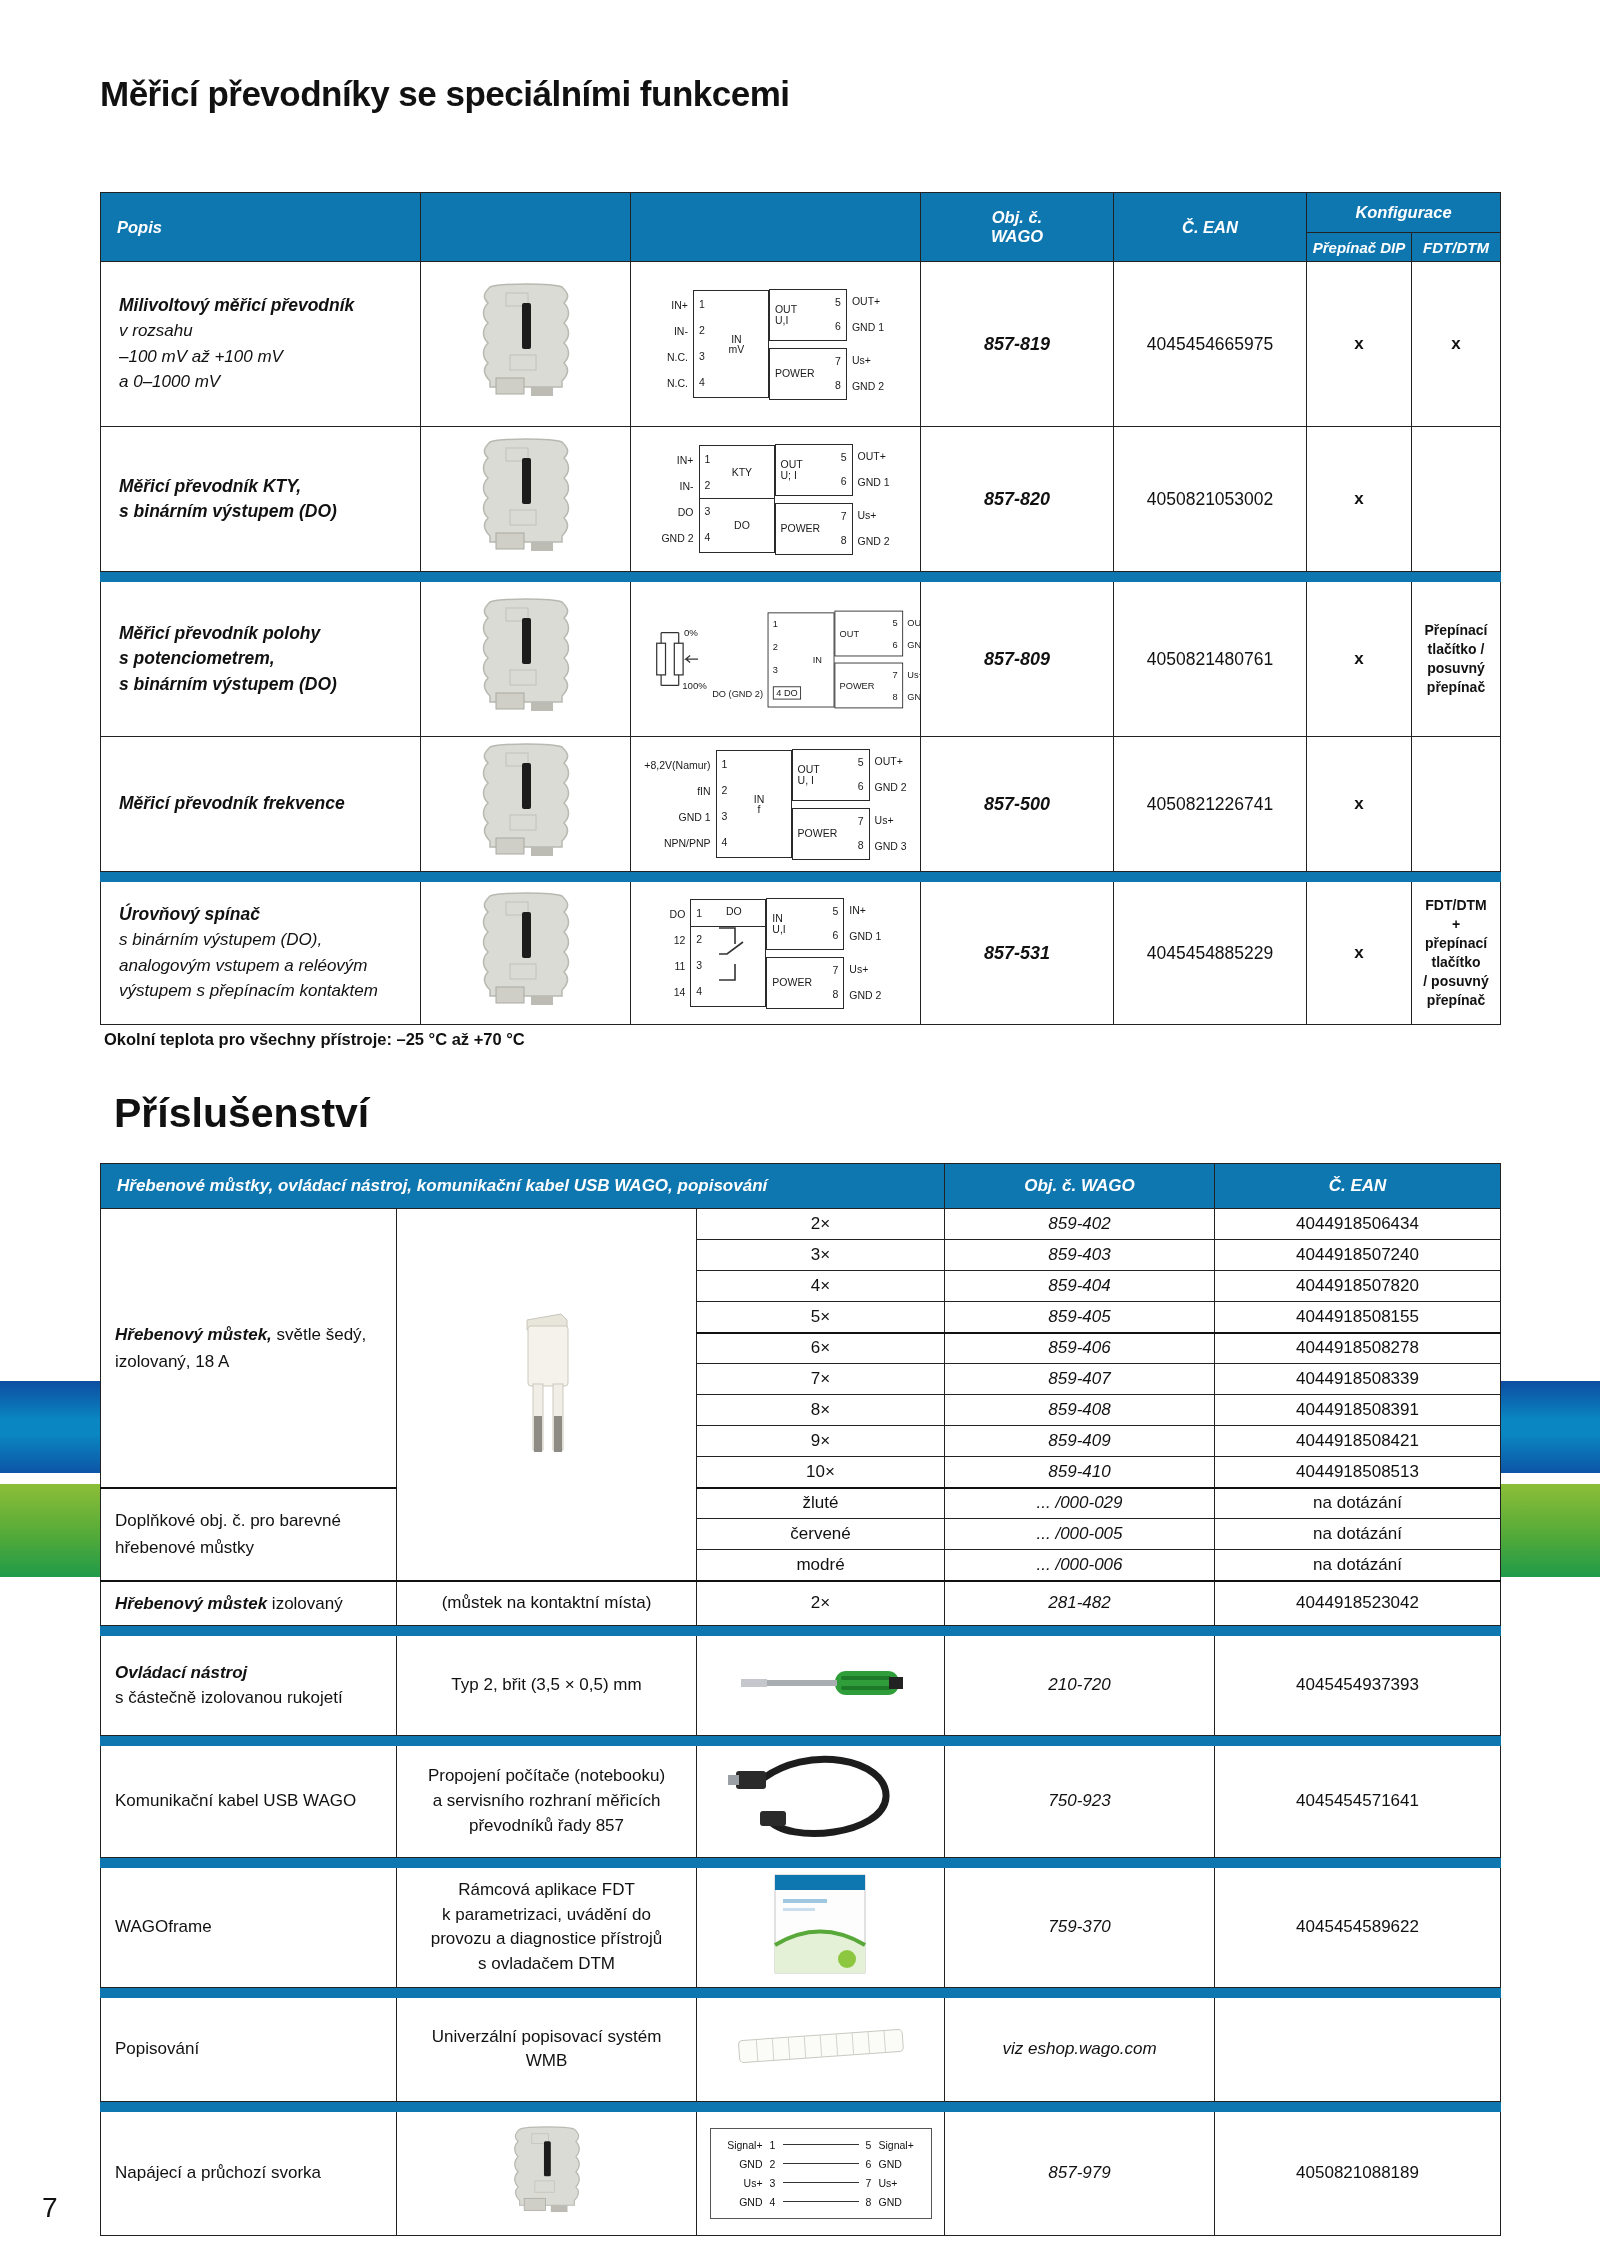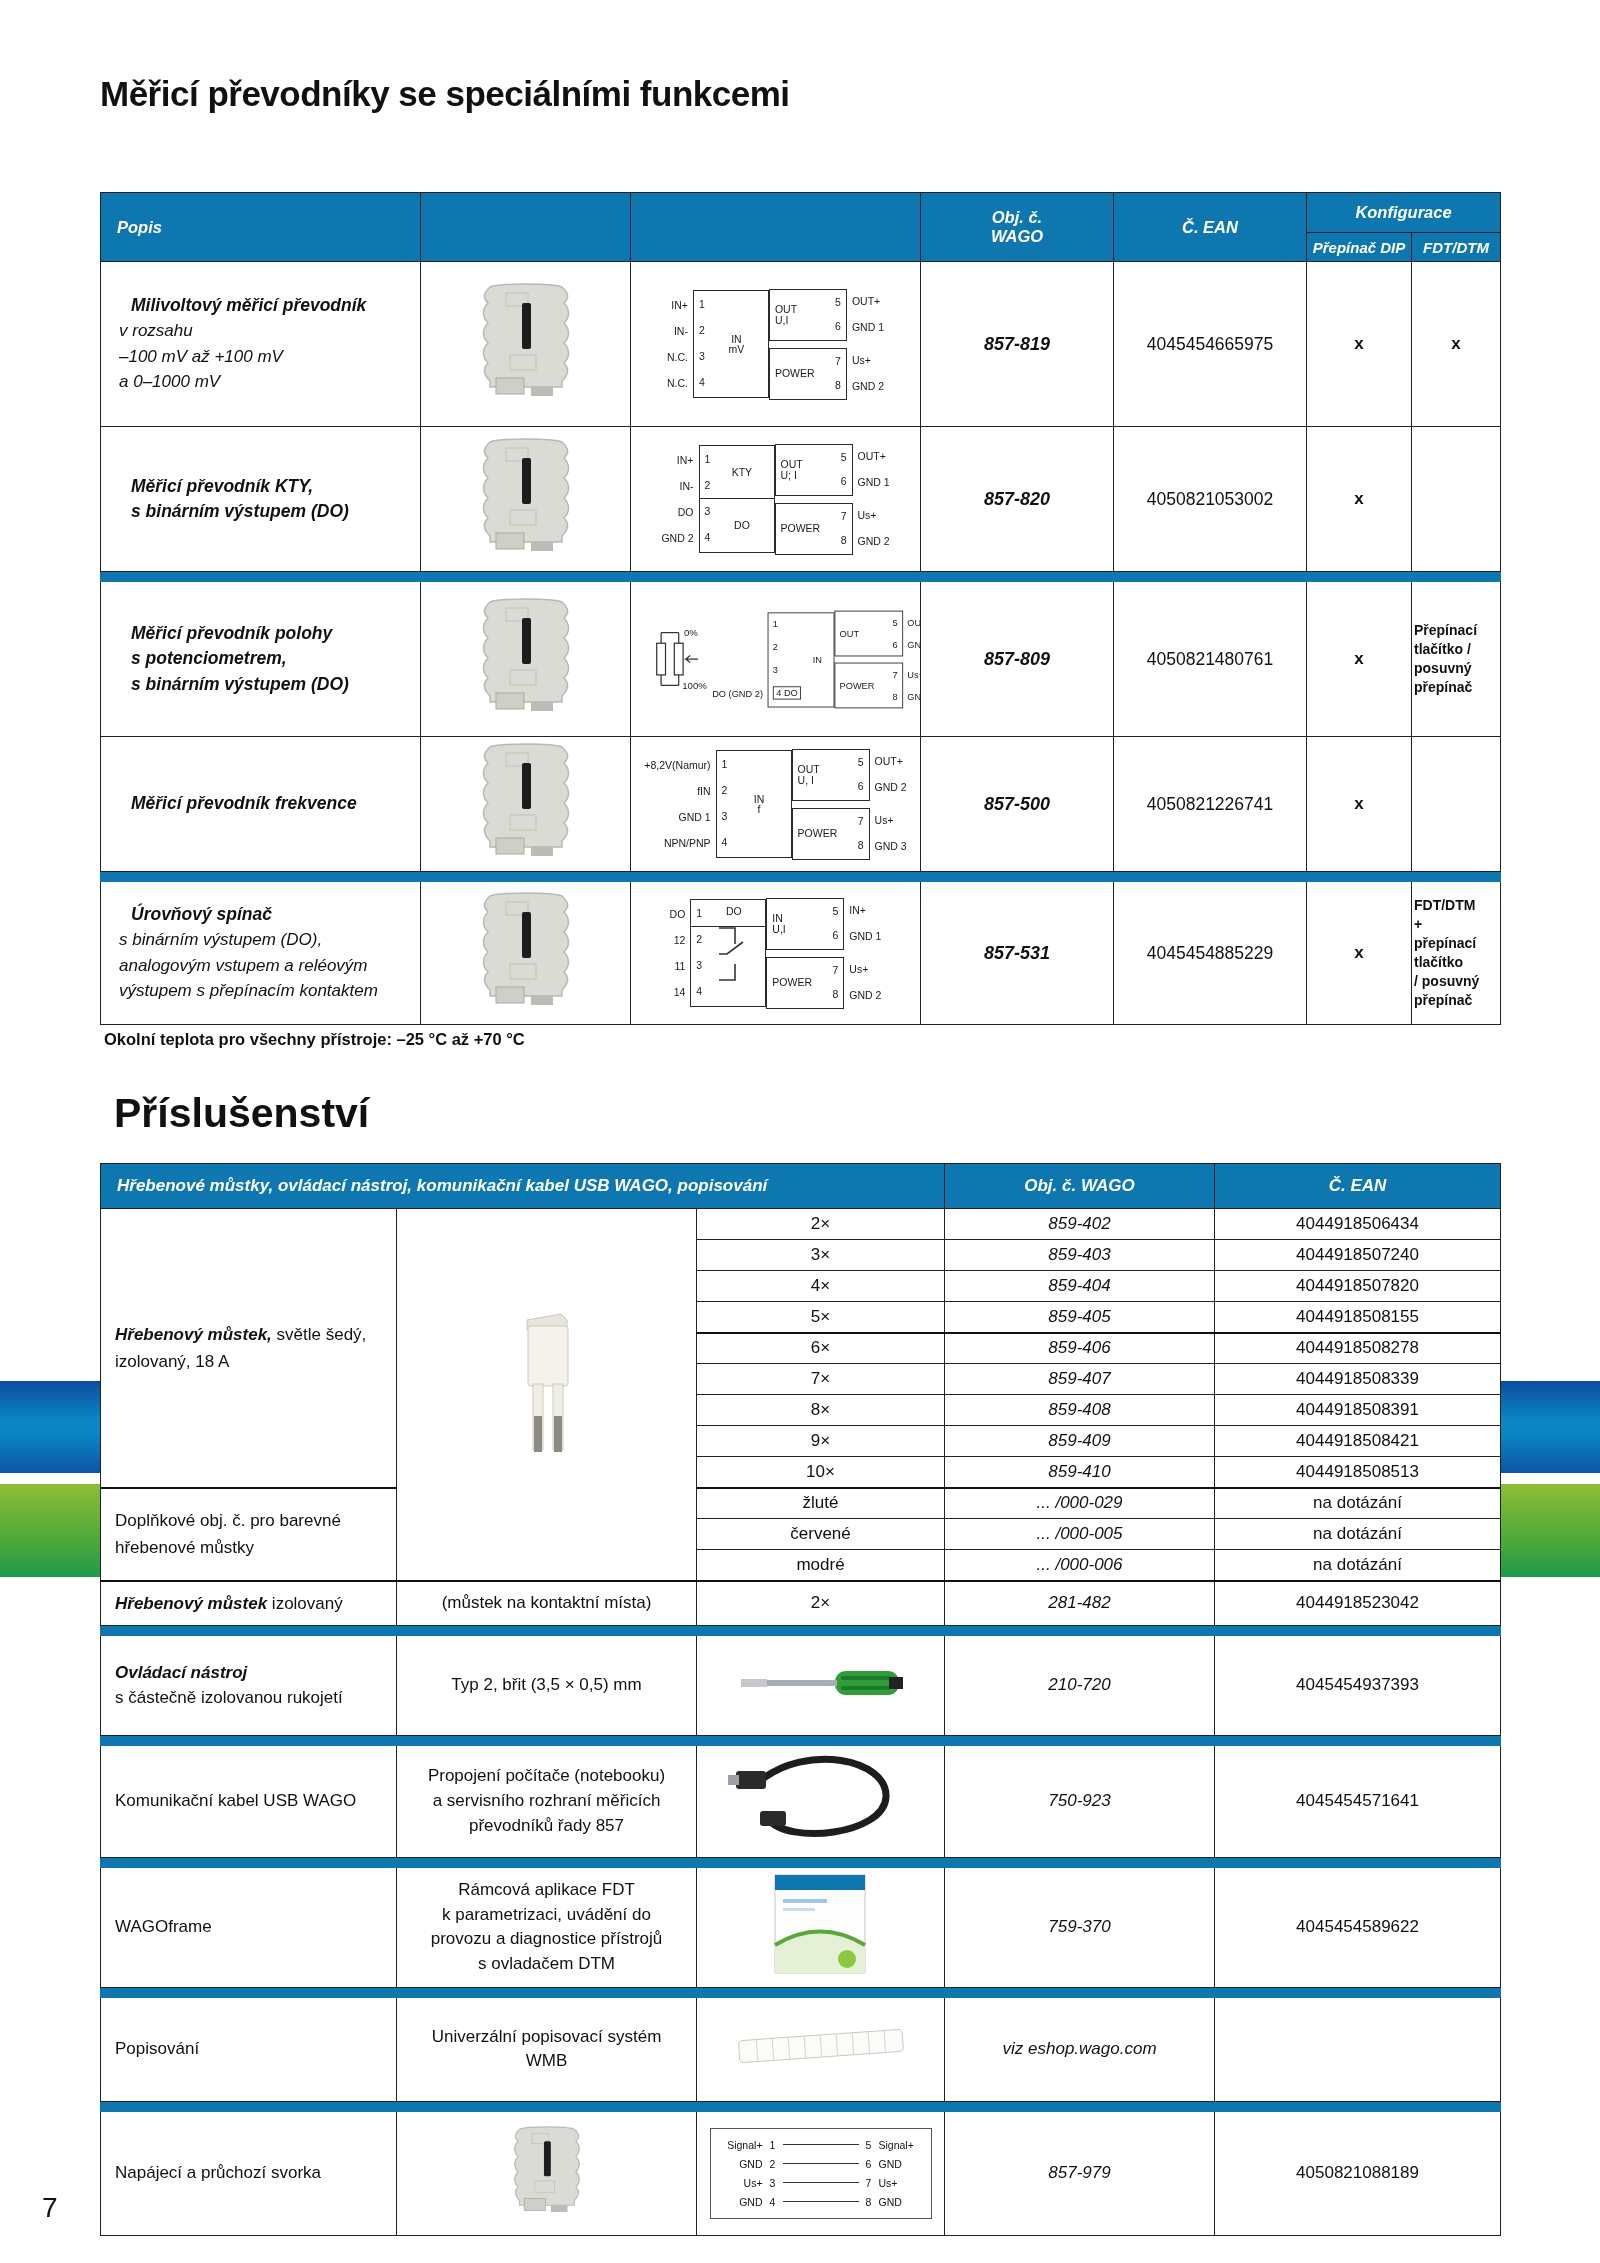--- a/index.html
+++ b/index.html
@@ -25,28 +25,28 @@
   .t1{position:absolute;left:100px;top:192px;width:1400px;}
   .t2{position:absolute;left:100px;top:1163px;width:1400px;}
 
   .t1 thead tr:first-child{height:40px;}
   .t1 thead tr:last-child th{height:26px;font-size:15px;}
   .t1 thead th{font-size:16.5px;}
   .th-popis{text-align:left;padding-left:16px;}
 
   .t1 td{vertical-align:middle;}
   td.c-desc{padding:10px 18px;}
-  .desc-title{font-weight:bold;font-style:italic;font-size:17.5px;line-height:1.45;white-space:pre-line;margin-left:12px;}
+  .desc-title{font-weight:bold;font-style:italic;font-size:17.5px;line-height:1.45;white-space:pre-line;}
   .desc-rest{font-size:17px;line-height:1.5;white-space:pre-line;font-style:italic;}
   td.c-img{text-align:center;}
   td.c-diag{text-align:center;padding:2px;overflow:hidden;}
   td.c-obj{font-weight:bold;font-style:italic;text-align:center;font-size:18px;}
   td.c-ean{text-align:center;font-size:17.5px;}
   td.c-x{text-align:center;font-weight:bold;font-size:17px;}
-  td.c-fdt{text-align:left;font-weight:bold;font-size:14px;white-space:pre-line;line-height:1.35;padding:4px 2px;}
+  td.c-fdt{text-align:center;font-weight:bold;font-size:14px;white-space:pre-line;line-height:1.35;padding:4px 2px;}
   tr.gsep td{background:#0f77b0;border:1px solid #0f77b0;height:9px;padding:0;}
 
   
   .diag{display:inline-flex;align-items:center;justify-content:center;font-size:10.5px;color:#1a1a1a;line-height:1;}
   .diag.haspot{transform:scale(0.88);}
   .d-left{display:flex;flex-direction:column;align-items:flex-end;margin-right:5px;}
   .d-left .dl,.d-right .dl{height:26px;display:flex;align-items:center;white-space:nowrap;}
   .d-inbox{position:relative;border:1.5px solid #2a2a2a;display:flex;height:106px;min-width:74px;}
   .d-pins{display:flex;flex-direction:column;padding-left:5px;}
   .d-pins .dp{height:26px;display:flex;align-items:center;}

